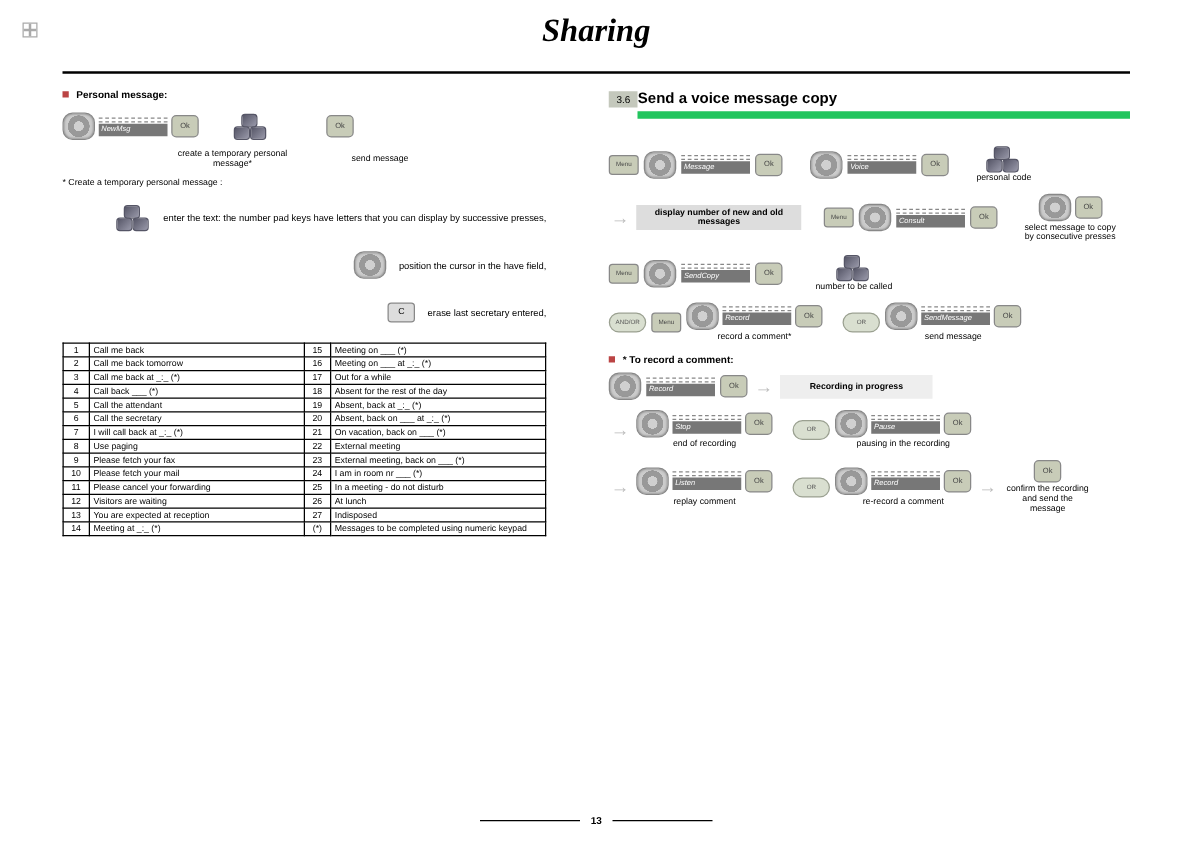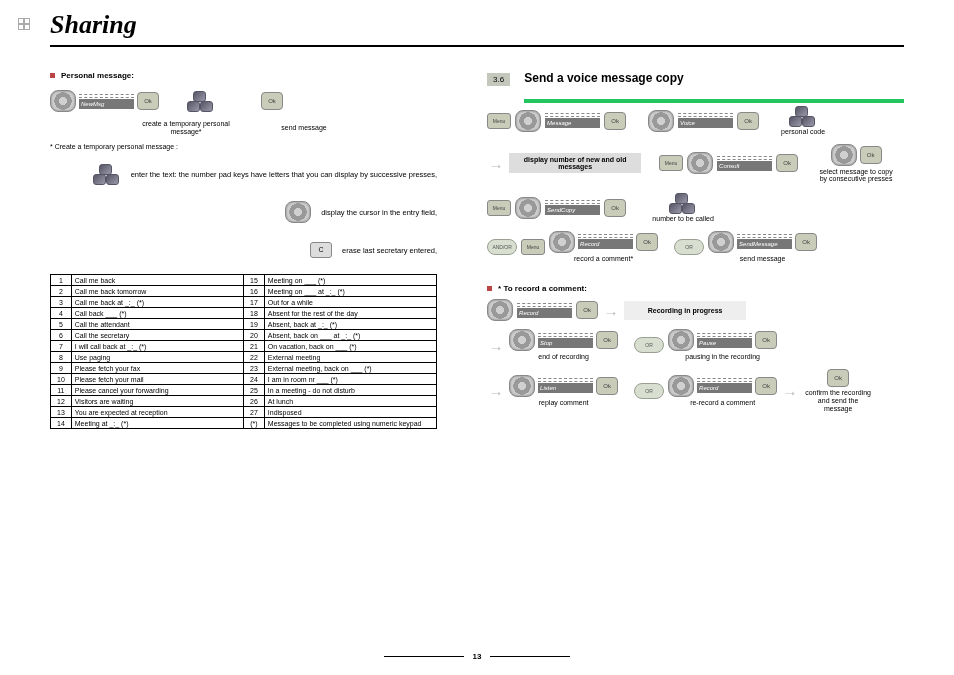--- a/index.html
+++ b/index.html
@@ -28,27 +28,28 @@
   .cross-square::before,
   .cross-square::after {
     content: "";
     position: absolute;
     background: #aaa;
   }
   .cross-square::before { left: 4px; top: 0; width: 2px; height: 10px; }
   .cross-square::after  { left: 0; top: 4px; width: 10px; height: 2px; }
 
   .title {
+    text-align: center;
     font-style: italic;
     font-weight: 600;
     font-size: 26px;
     font-family: "Times New Roman", serif;
-    padding-bottom: 5px;
+    padding-bottom: 17px;
     border-bottom: 2px solid #000;
-    margin-bottom: 24px;
+    margin-bottom: 12px;
   }
 
   .cols {
     display: flex;
     gap: 50px;
   }
   .col-left  { width: 390px; }
   .col-right { width: 420px; }
   .ico-nav, .ico-menu, .ico-ok, .ico-keys, .ico-c, .ico-oval, .ico-arrow {
     display: inline-block;
@@ -149,25 +150,24 @@
     background: #eee;
     font-size: 7px;
     font-weight: bold;
     text-align: center;
     padding: 6px 6px;
     display: inline-block;
   }
   .sec-title {
     display: flex;
     align-items: baseline;
-    gap: 14px;
-    margin-bottom: 3px;
+    margin-bottom: 22px;
   }
   .sec-num-box { background: #c4c8bc; padding: 2px 6px; font-size: 8px; }
-  .sec-text { font-weight: bold; font-size: 12px; border-bottom: 4px solid #22c55e; flex: 1; padding-bottom: 14px; }
+  .sec-text { font-weight: bold; font-size: 12px; border-bottom: 6px solid #22c55e; flex: 1; padding-bottom: 4px; }
 
   .bullet-row {
     display: flex;
     gap: 6px;
     margin-bottom: 4px;
     text-align: right;
   }
   .bullet-sq {
     width: 5px; height: 5px; background: #b44; margin-top: 2px;
   }
@@ -280,21 +280,21 @@
       <div class="step-row instr">
         <span class="ico-keys">
             <span></span>
             <span></span>
             <span></span>
           </span>
         <div class="txt">enter the text: the number pad keys have letters that you can display by successive presses,</div>
       </div>
       <div class="step-row instr">
         <span class="ico-nav"></span>
-        <div class="txt">display the cursor in the entry field,</div>
+        <div class="txt">position the cursor in the have field,</div>
       </div>
       <div class="step-row instr">
         <span class="ico-c">C</span>
         <div class="txt">erase last secretary entered,</div>
       </div>
 
 
       <table class="msgs">
         <tbody id="msgs-body">
             <tr>
@@ -479,21 +479,21 @@
             <span class="strip">
                 <span class="dashes"></span>
                 <span class="lbl">SendMessage</span>
               </span>
             <span class="ico-ok">Ok</span>
           </div>
           <span class="cap">send message</span>
         </div>
       </div>
 
-      <div class="bullet-row" style="margin-top:22px;">
+      <div class="bullet-row" style="margin-top:10px;">
         <div class="bullet-sq"></div>
         <div class="sub-h">* To record a comment:</div>
       </div>
 
       <div class="seq" style="margin-top:6px;">
         <span class="ico-nav"></span>
         <span class="strip">
             <span class="dashes"></span>
             <span class="lbl">Record</span>
           </span>

